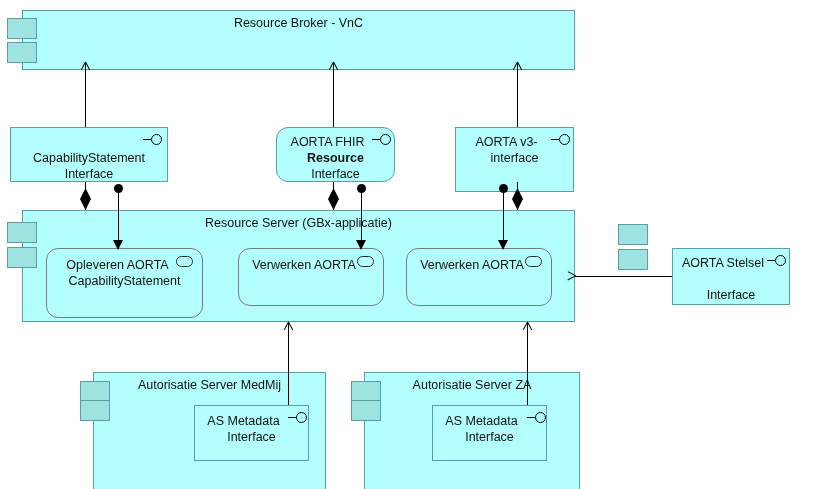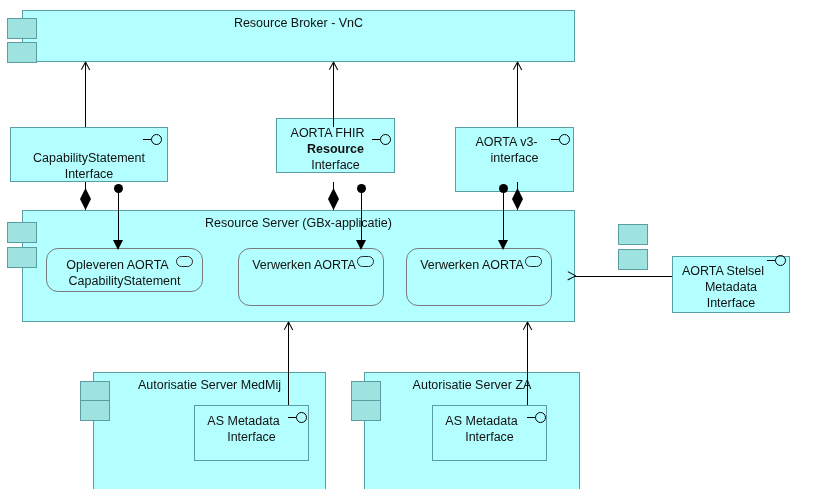--- a/index.html
+++ b/index.html
@@ -205,36 +205,36 @@
     border-radius: 50%;
     background: #000000;
     z-index: 6;
   }
 </style>
 </head>
 <body>
 
 <div id="canvas">
 
-  <div class="node" style="left:22px; top:10px; width:553px; height:52px;">
+  <div class="node" style="left:22px; top:10px; width:553px; height:60px;">
     <div class="node-title">Resource Broker - VnC</div>
   </div>
   <div class="ear" style="left:7px; top:18px;"></div>
   <div class="ear" style="left:7px; top:42px;"></div>
 
   <div class="ifacebox" style="left:10px; top:127px; width:158px; height:55px;">
     <div class="iface-text" style="top:22px;">CapabilityStatement</div>
     <div class="iface-text" style="top:38px;">Interface</div>
   </div>
   <div class="lollipop" style="left:143px; top:134px;">
     <div class="stick"></div>
       <div class="ring"></div>
   </div>
 
-  <div class="ifacebox" style="left:276px; top:118px; width:119px; height:55px;">
+  <div class="ifacebox" style="left:276px; top:127px; width:119px; height:55px;border-radius:12px;">
     <div class="iface-text" style="top:6px; right:16px; left:0;">AORTA FHIR</div>
     <div class="iface-text" style="top:22px;font-weight:bold;">Resource</div>
     <div class="iface-text" style="top:38px;">Interface</div>
   </div>
   <div class="lollipop" style="left:372px; top:134px;">
     <div class="stick"></div>
       <div class="ring"></div>
   </div>
 
   <div class="ifacebox" style="left:455px; top:127px; width:119px; height:65px;">
@@ -245,42 +245,41 @@
     <div class="stick"></div>
       <div class="ring"></div>
   </div>
 
   <div class="node" style="left:22px; top:210px; width:553px; height:112px;">
     <div class="node-title">Resource Server (GBx-applicatie)</div>
   </div>
   <div class="ear" style="left:7px; top:222px;"></div>
   <div class="ear" style="left:7px; top:247px;"></div>
 
-  <div class="subcomp" style="left:46px; top:248px; width:157px; height:44px;">
+  <div class="subcomp" style="left:46px; top:248px; width:157px; height:70px;">
     <div class="subcomp-text" style="top:8px; left:0; right:14px;">Opleveren AORTA</div>
     <div class="subcomp-text" style="top:24px;">CapabilityStatement</div>
   </div>
   <div class="compglyph" style="left:176px; top:256px;"></div>
 
   <div class="subcomp" style="left:238px; top:248px; width:146px; height:58px;">
     <div class="subcomp-text" style="top:8px; left:0; right:14px;">Verwerken AORTA</div>
   </div>
   <div class="compglyph" style="left:357px; top:256px;"></div>
 
   <div class="subcomp" style="left:406px; top:248px; width:146px; height:58px;">
     <div class="subcomp-text" style="top:8px; left:0; right:14px;">Verwerken AORTA</div>
   </div>
   <div class="compglyph" style="left:525px; top:256px;"></div>
 
   <div class="ear" style="left:618px; top:224px;"></div>
   <div class="ear" style="left:618px; top:249px;"></div>
 
-  <div class="ifacebox" style="left:672px; top:256px; width:118px; height:57px;">
+  <div class="ifacebox" style="left:672px; top:248px; width:118px; height:57px;">
     <div class="iface-text" style="top:6px; left:0; right:16px;">AORTA Stelsel</div>
-    <div class="iface-text" style="top:22px;">Metadata</div>
     <div class="iface-text" style="top:38px;">Interface</div>
   </div>
   <div class="lollipop" style="left:767px; top:255px;">
     <div class="stick"></div>
       <div class="ring"></div>
   </div>
 
   <div class="node" style="left:93px; top:372px; width:233px; height:125px;">
     <div class="node-title">Autorisatie Server MedMij</div>
   </div>

